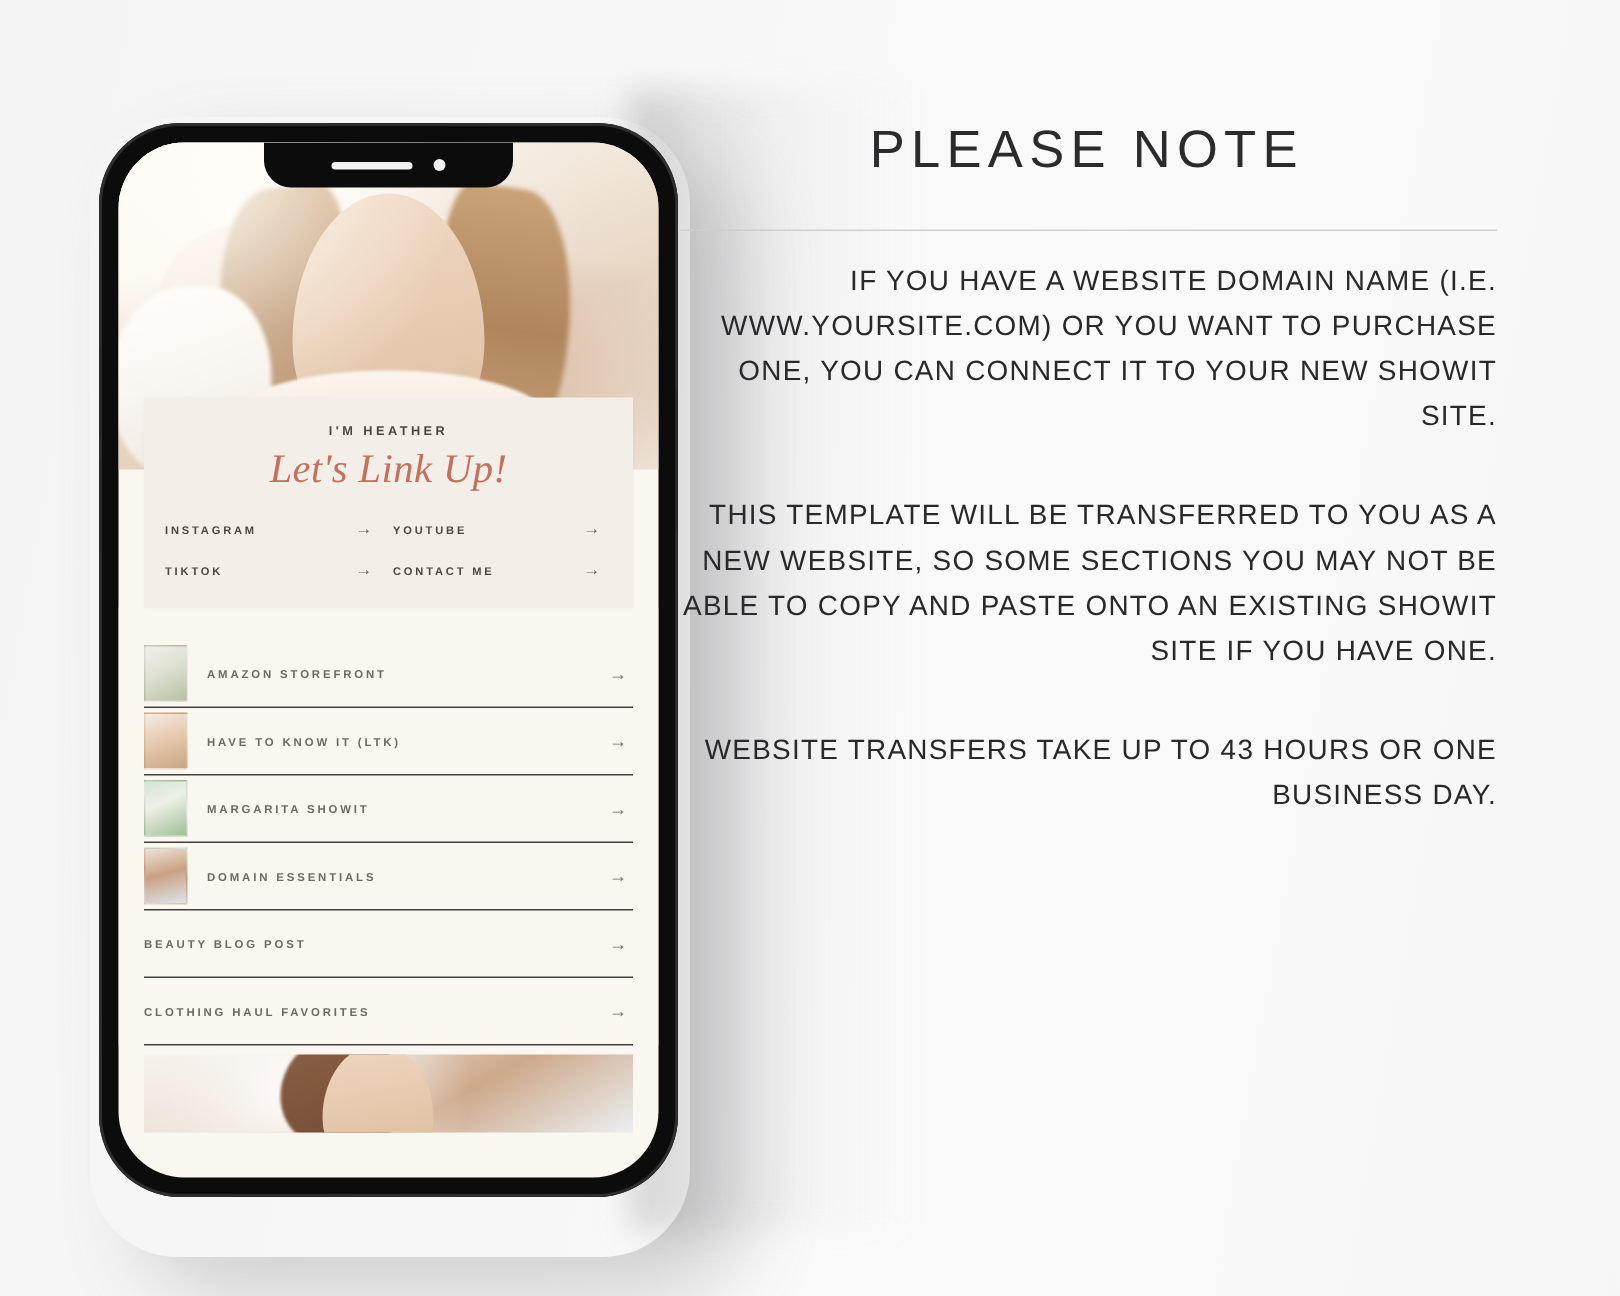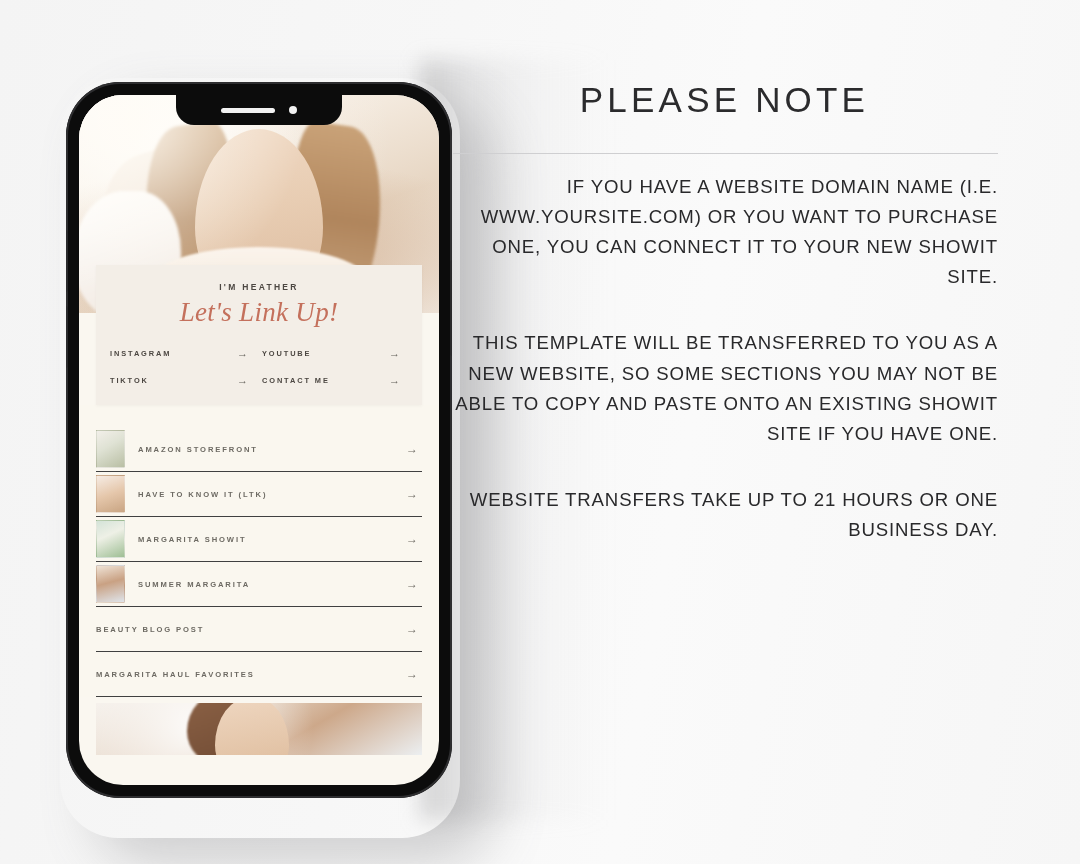--- a/index.html
+++ b/index.html
@@ -320,44 +320,44 @@
           <div class="link-label">HAVE TO KNOW IT (LTK)</div>
           <div class="link-arrow">→</div>
         </div>
         <div class="link-row">
           <div class="thumb t3"></div>
           <div class="link-label">MARGARITA SHOWIT</div>
           <div class="link-arrow">→</div>
         </div>
         <div class="link-row">
           <div class="thumb t4"></div>
-          <div class="link-label">SUMMER MARGARITA</div>
+          <div class="link-label">DOMAIN ESSENTIALS</div>
           <div class="link-arrow">→</div>
         </div>
         <div class="link-row">
           <div class="link-label">BEAUTY BLOG POST</div>
           <div class="link-arrow">→</div>
         </div>
         <div class="link-row">
-          <div class="link-label">MARGARITA HAUL FAVORITES</div>
+          <div class="link-label">CLOTHING HAUL FAVORITES</div>
           <div class="link-arrow">→</div>
         </div>
       </div>
 
       <div class="bottom-photo">
         <div class="bp-hair"></div>
         <div class="bp-face"></div>
       </div>
 
     </div>
   </div>
 
   <div class="right">
     <div class="note-title">PLEASE NOTE</div>
     <div class="note-rule"></div>
     <div class="note-body">
       <p class="note-para">IF YOU HAVE A WEBSITE DOMAIN NAME (I.E. WWW.YOURSITE.COM) OR YOU WANT TO PURCHASE ONE, YOU CAN CONNECT IT TO YOUR NEW SHOWIT SITE.</p>
       <p class="note-para">THIS TEMPLATE WILL BE TRANSFERRED TO YOU AS A NEW WEBSITE, SO SOME SECTIONS YOU MAY NOT BE ABLE TO COPY AND PASTE ONTO AN EXISTING SHOWIT SITE IF YOU HAVE ONE.</p>
-      <p class="note-para">WEBSITE TRANSFERS TAKE UP TO 21 HOURS OR ONE BUSINESS DAY.</p>
+      <p class="note-para">WEBSITE TRANSFERS TAKE UP TO 43 HOURS OR ONE BUSINESS DAY.</p>
     </div>
   </div>
 
 </div>
 
 </body></html>

